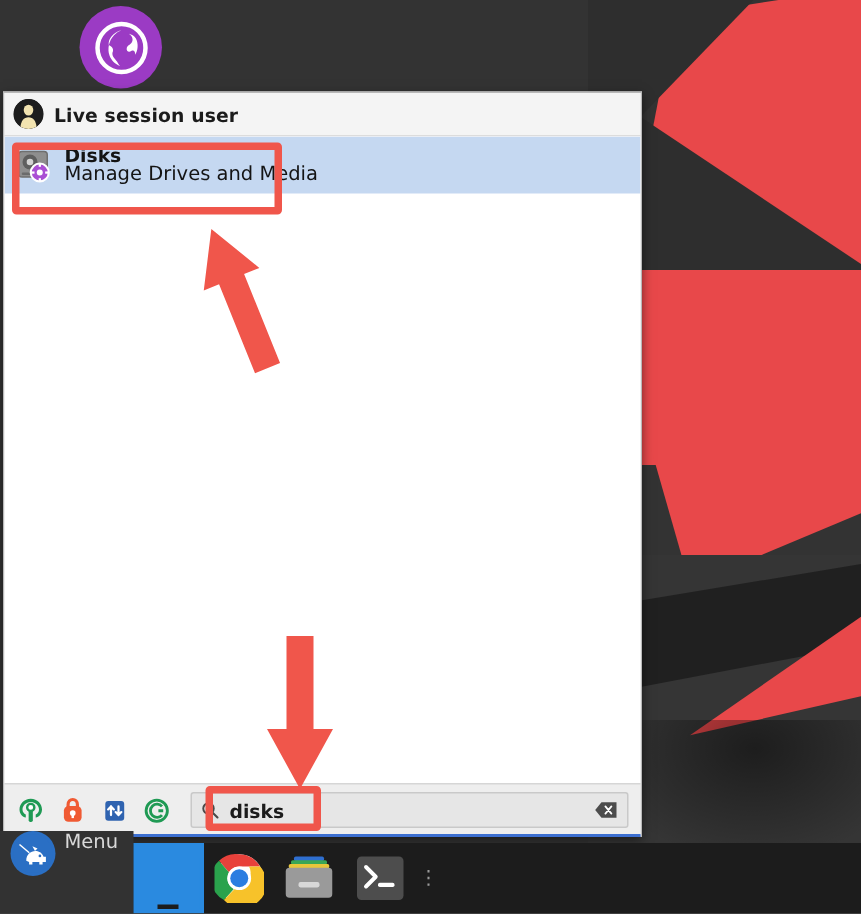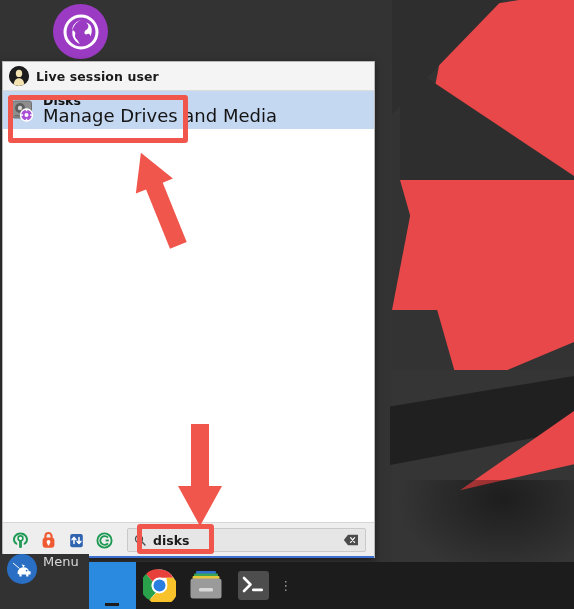--- a/index.html
+++ b/index.html
@@ -89,21 +89,21 @@
     border-radius: 50%;
     background: #9b3bc4;
     display: flex; align-items: center; justify-content: center;
   }
   #desktop-icon svg { display: block; }
 
   
   #menu-panel {
     position: absolute;
     left: 2px; top: 61px;
-    width: 373px; height: 497px;
+    width: 426px; height: 497px;
     background: #ffffff;
     border: 1px solid #b8b8b8;
     box-shadow: 0 2px 7px rgba(0,0,0,.5);
     box-sizing: border-box;
     display: flex;
     flex-direction: column;
   }
   #menu-header {
     height: 28px;
     background: #f4f4f4;
@@ -152,21 +152,21 @@
     flex: 0 0 auto;
   }
   .app-text { line-height: 1.05; }
   .app-title {
     font-size: 12.5px;
     font-weight: bold;
     color: #141414;
     display: block;
   }
   .app-sub {
-    font-size: 18px;
+    font-size: 13px;
     color: #141414;
     display: block;
   }
 
   
   #menu-footer {
     flex: 0 0 auto;
     height: 34px;
     background: #eeeeee;
     border-top: 1px solid #d6d6d6;

